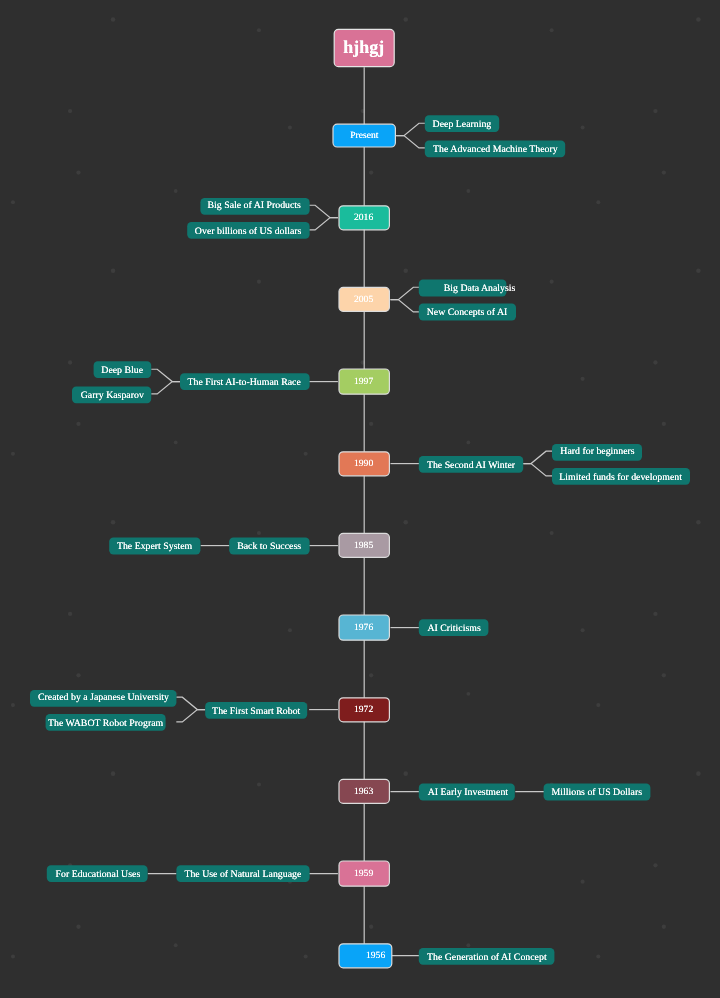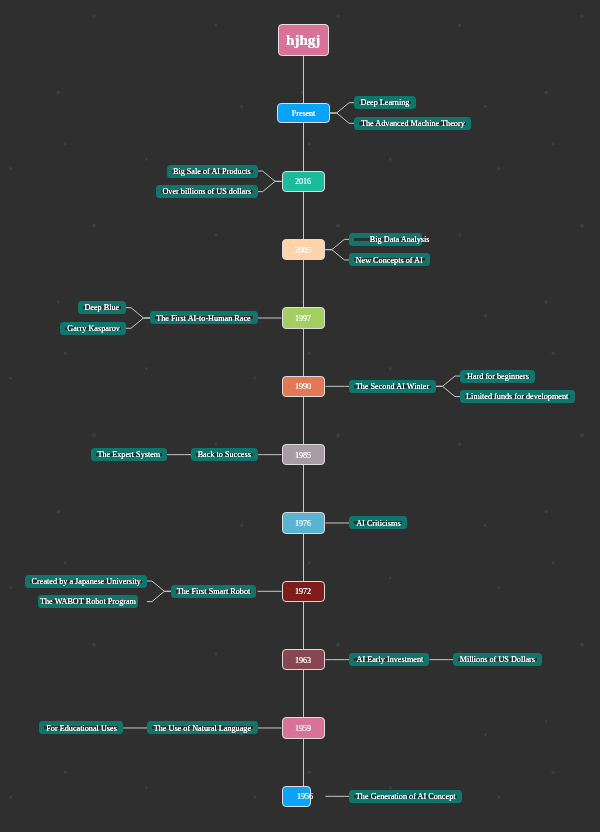--- a/index.html
+++ b/index.html
@@ -6,21 +6,21 @@
   html,body{margin:0;padding:0;}
   body{width:600px;height:832px;overflow:hidden;background:#2f2f2f;
        font-family:"Liberation Serif", serif;}
   #canvas{position:relative;width:600px;height:832px;overflow:hidden;}
   #dots,#links{position:absolute;left:0;top:0;width:600px;height:832px;}
   .node{position:absolute;box-sizing:border-box;display:flex;align-items:center;
         justify-content:center;color:#ffffff;white-space:nowrap;line-height:1;}
   .node span{display:inline-block;transform:scale(0.5);text-shadow:0 0 0.9px #fff;}
   .root{border-radius:4px;border:1px solid #e4e4e4;font-weight:bold;font-size:30px;}
   .year{border-radius:4px;border:1px solid #dcdcdc;font-size:16px;}
-  .leaf{border-radius:3.5px;border:5px solid #0f766e;background:transparent;font-size:16.4px;}
+  .leaf{border-radius:3.5px;border:7px solid #0f766e;background:transparent;font-size:16.4px;}
 </style>
 </head>
 <body style="background: rgb(47, 47, 47);">
 
 <div id="canvas">
   <svg id="dots">
       <circle cx="-149.7" cy="16.2" r="1.9" fill="#3d3d3d"></circle>
       <circle cx="-28.099999999999994" cy="25.2" r="1.7" fill="#3d3d3d"></circle>
       <circle cx="-185.5" cy="92.6" r="1.8" fill="#3d3d3d"></circle>
       <circle cx="-2.3000000000000114" cy="106.2" r="1.7" fill="#3d3d3d"></circle>
@@ -281,19 +281,19 @@
   </div>
   <div class="node year" style="background: rgb(217, 114, 150); left: 281.6px; top: 717.37px; width: 43.8px; height: 21.2px;">
     <span>1959</span>
   </div>
   <div class="node leaf" style="left: 147.088px; top: 721.47px; width: 110.513px; height: 13px;">
     <span>The Use of Natural Language</span>
   </div>
   <div class="node leaf" style="left: 39.3875px; top: 721.47px; width: 83.7px; height: 13px;">
     <span>For Educational Uses</span>
   </div>
-  <div class="node year" style="background: rgb(9, 164, 248); left: 281.6px; top: 785.7px; width: 29px; height: 21.2px; padding-left: 17px;">
+  <div class="node year" style="background: rgb(9, 164, 248); left: 281.6px; top: 785.7px; width: 45px; height: 21.2px; padding-left: 17px;">
     <span>1956</span>
   </div>
   <div class="node leaf" style="left: 349.4px; top: 789.8px; width: 112.794px; height: 13px;">
     <span>The Generation of AI Concept</span>
   </div>
 </div>
 
 </body></html>

